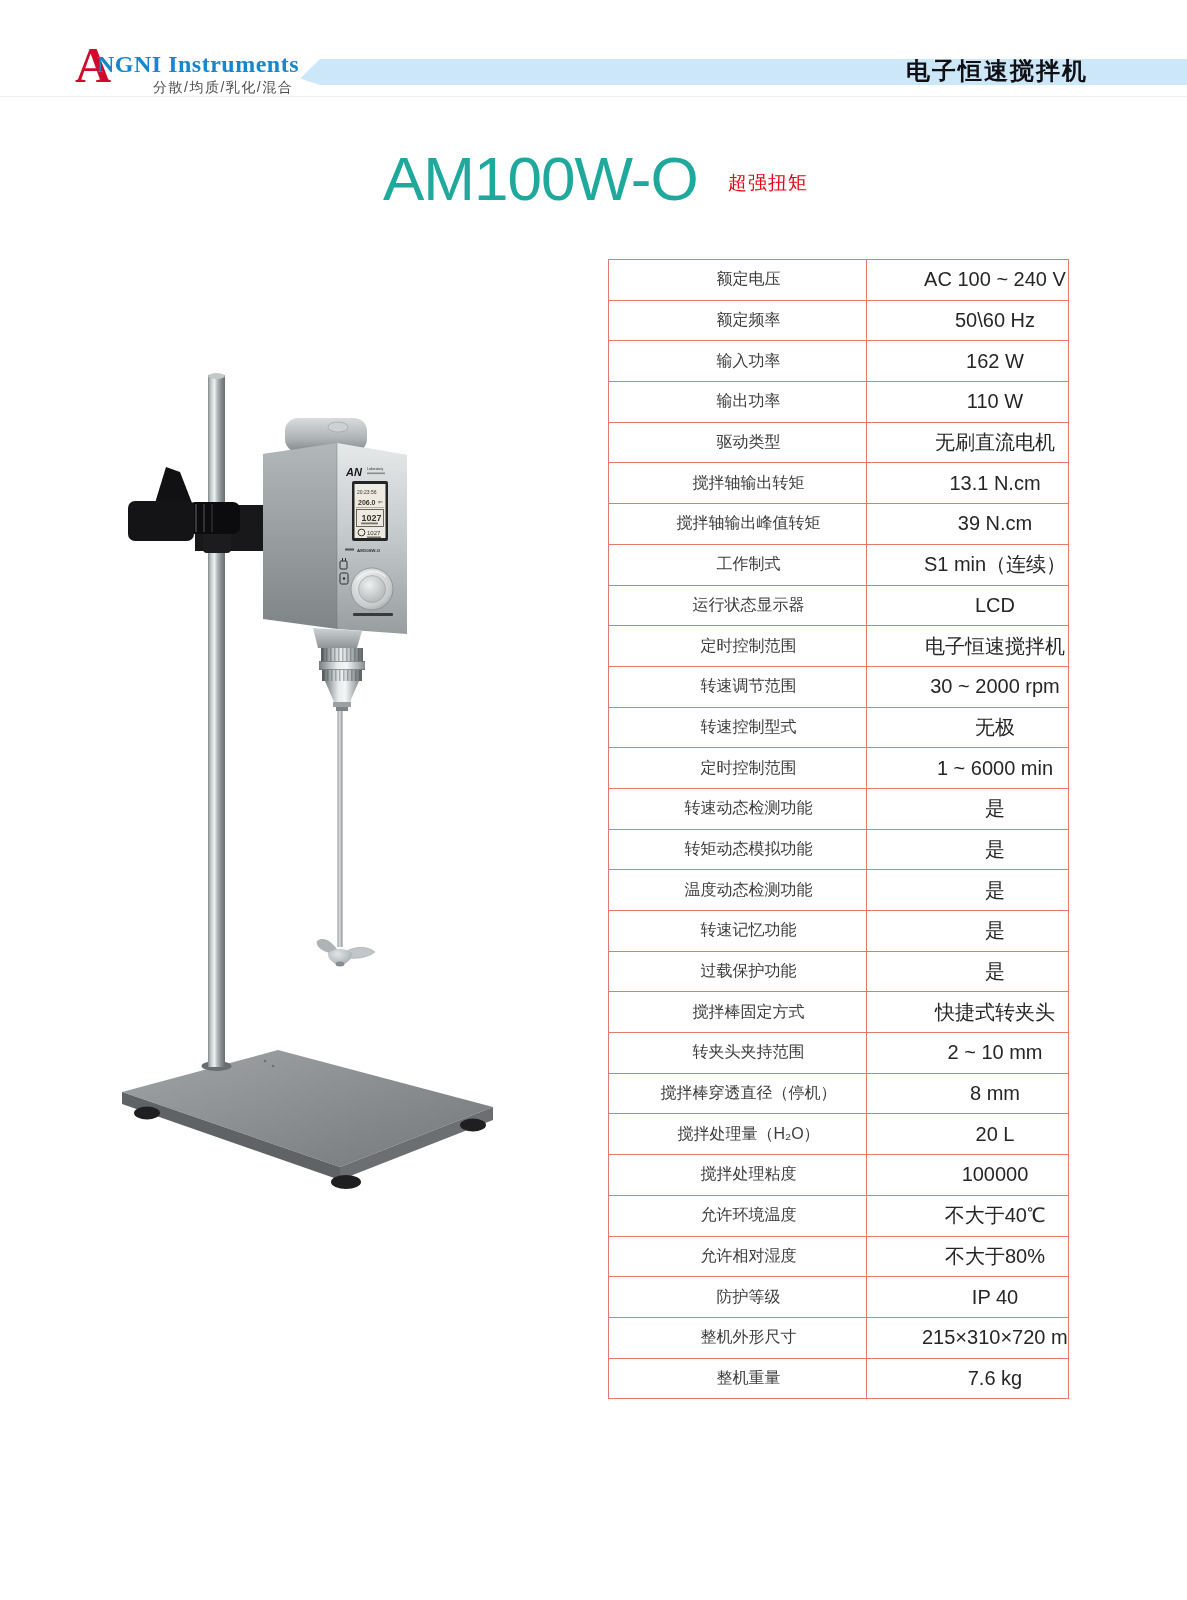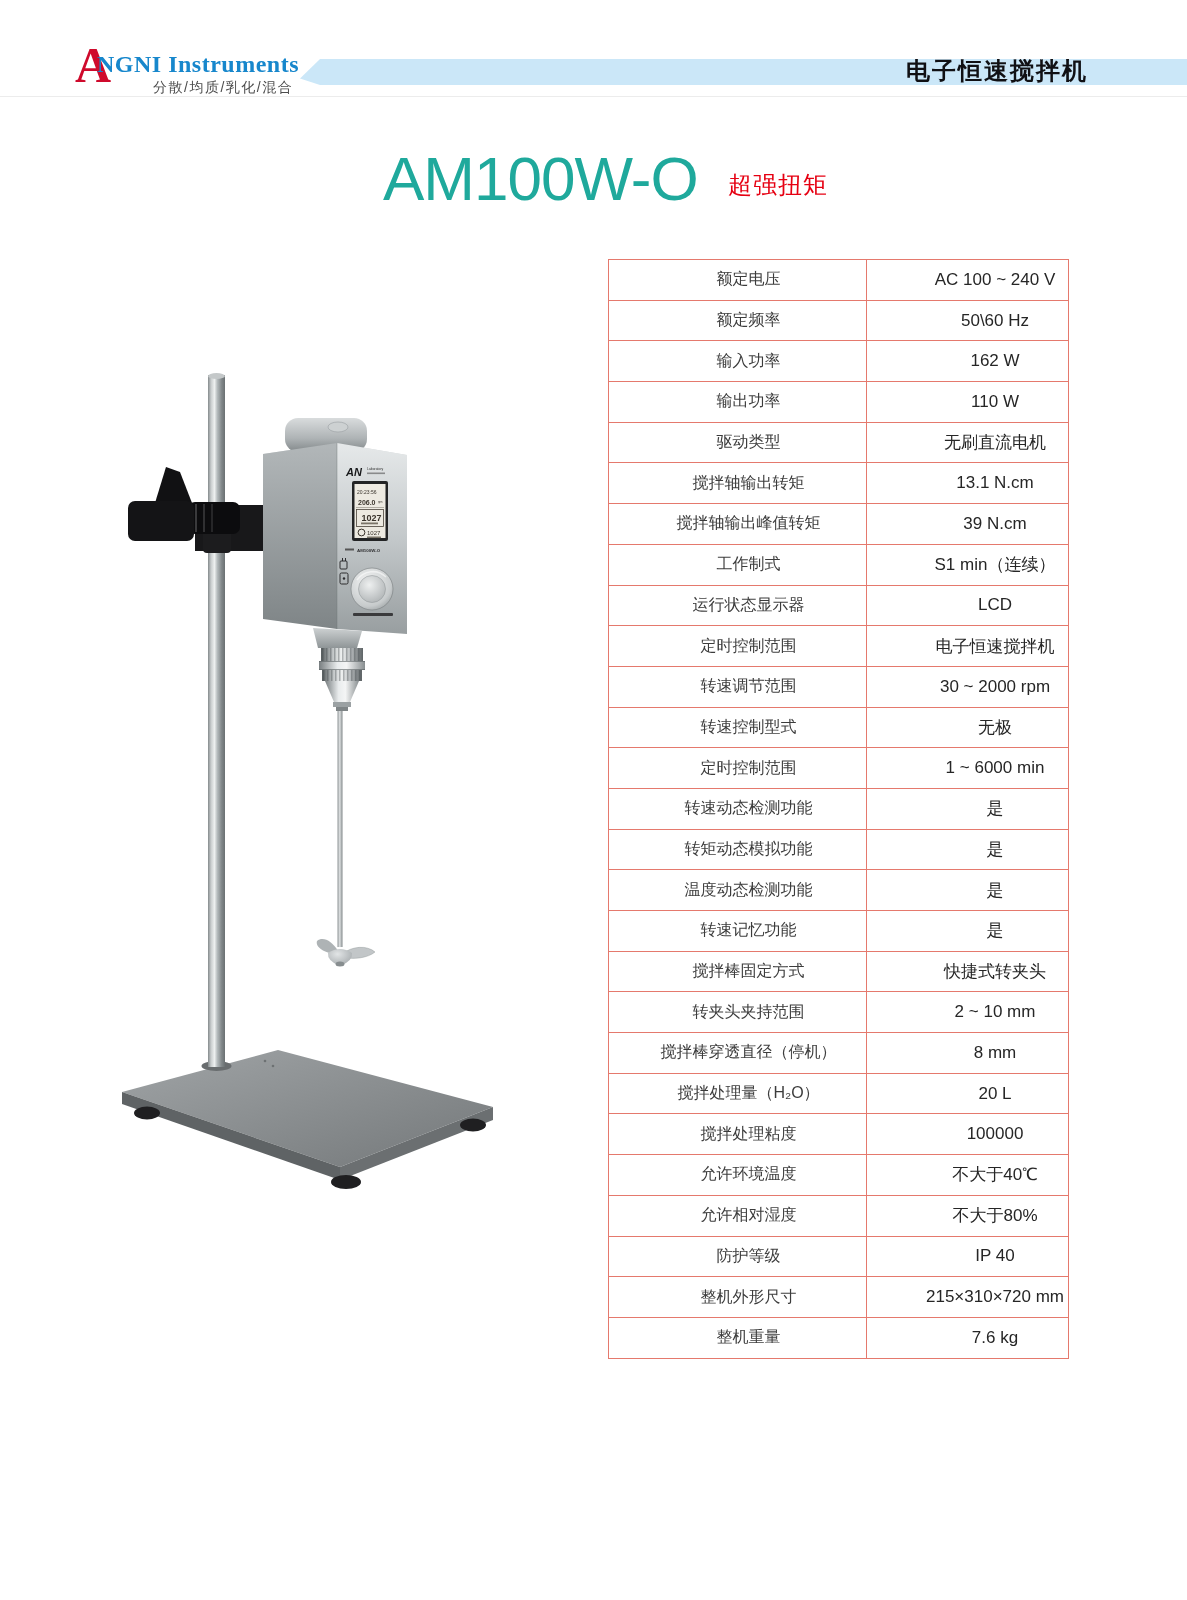--- a/index.html
+++ b/index.html
@@ -17,33 +17,33 @@
   .banner{position:absolute;left:300px;top:59px;width:887px;height:26px;
           background:var(--banner-bg);
           clip-path:polygon(20px 0,100% 0,100% 100%,20px 100%,0 75%);}
   .banner-label{position:absolute;left:606px;top:-2px;font-family:"Liberation Serif",serif;
           font-weight:bold;font-size:24px;line-height:28px;color:var(--banner-text);letter-spacing:2px;}
   .header-rule{position:absolute;left:0;top:96px;width:1187px;height:1px;background:#ececec;}
 
   
   .title{position:absolute;left:383px;top:148px;margin:0;font-weight:400;
          font-size:62px;line-height:1;letter-spacing:-1px;color:var(--accent-teal);}
-  .subtitle{position:absolute;left:728px;top:173px;font-size:24px;line-height:1;
+  .subtitle{position:absolute;left:728px;top:173px;font-size:19px;line-height:1;
          letter-spacing:1px;color:var(--accent-red);font-weight:400;}
 
   
   .figure{position:absolute;left:100px;top:355px;width:410px;height:835px;}
 
   
   .spec-table{position:absolute;left:608px;top:259px;width:461px;
               border-collapse:collapse;table-layout:fixed;}
   .spec-table td{border:1px solid var(--table-border);height:39.7px;padding:0;
               vertical-align:middle;overflow:hidden;white-space:nowrap;text-align:center;}
   td.spec-label{width:235px;padding-left:22px;font-size:16px;color:var(--label-text);}
-  td.spec-value{padding-left:55px;font-size:17px;color:var(--value-text);}
+  td.spec-value{padding-left:55px;font-size:20px;color:var(--value-text);}
 </style>
 </head>
 <body>
 
 <div class="page">
 
   <div>
     <div class="logo">
       <span class="logo-a">A</span>
       <span class="logo-rest">NGNI Instruments</span>
@@ -289,20 +289,24 @@
     </tr>
         <tr>
       <td class="spec-label">温度动态检测功能</td>
       <td class="spec-value">是</td>
     </tr>
         <tr>
       <td class="spec-label">转速记忆功能</td>
       <td class="spec-value">是</td>
     </tr>
         <tr>
+      <td class="spec-label">过载保护功能</td>
+      <td class="spec-value">是</td>
+    </tr>
+        <tr>
       <td class="spec-label">搅拌棒固定方式</td>
       <td class="spec-value">快捷式转夹头</td>
     </tr>
         <tr>
       <td class="spec-label">转夹头夹持范围</td>
       <td class="spec-value">2 ~ 10 mm</td>
     </tr>
         <tr>
       <td class="spec-label">搅拌棒穿透直径（停机）</td>
       <td class="spec-value">8 mm</td>

